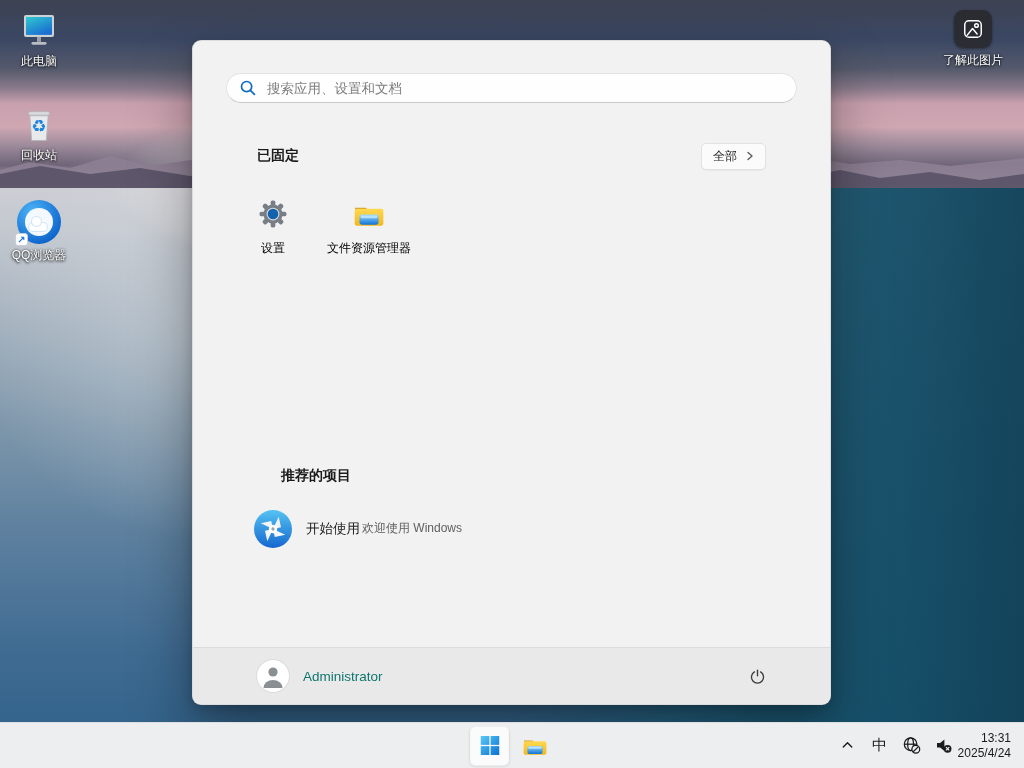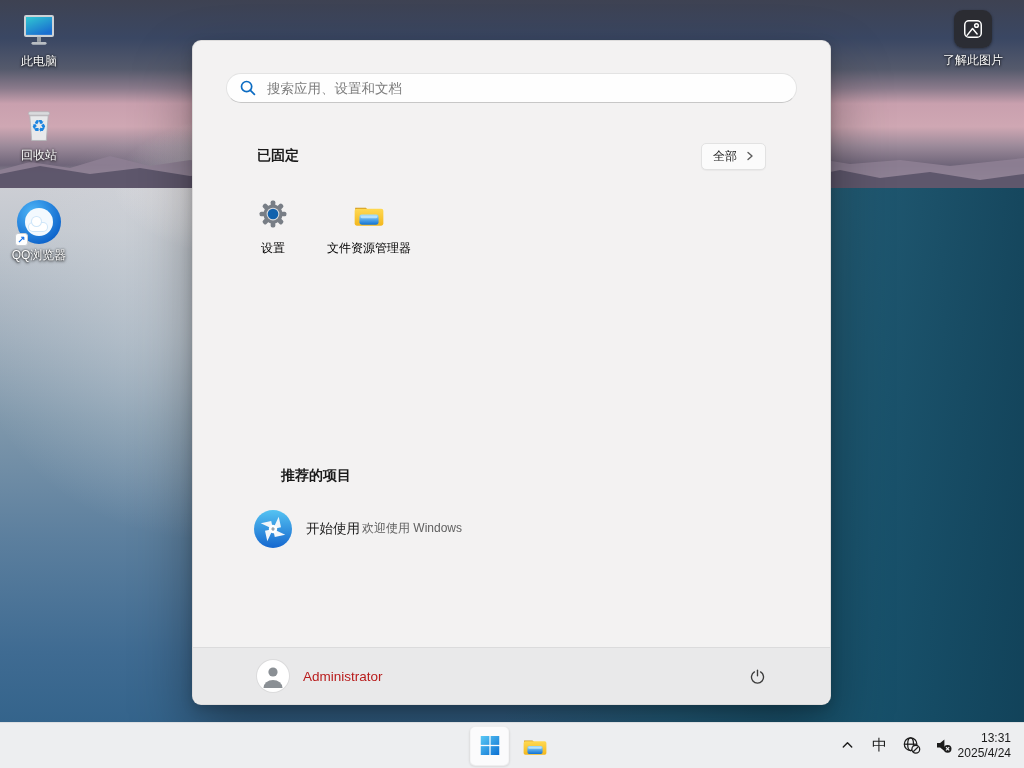--- a/index.html
+++ b/index.html
@@ -129,21 +129,21 @@
     background:#e9e9ea; border-top:1px solid rgba(0,0,0,.06);
     border-radius:0 0 9px 9px;
     display:flex; align-items:center; justify-content:space-between;
     padding:0 56px 0 64px;
   }
   .user-chip { display:flex; align-items:center; gap:14px; cursor:pointer; }
   .avatar {
     width:32px; height:32px; border-radius:50%; background:#fff; overflow:hidden;
     box-shadow:0 0 0 1px rgba(0,0,0,.06); display:flex; align-items:center; justify-content:center;
   }
-  .user-name { font-size:13.5px; color:#b91c1c; }
+  .user-name { font-size:13.5px; color:#0f766e; }
   .power-button { width:34px; height:34px; border-radius:5px; display:flex; align-items:center; justify-content:center; cursor:pointer; }
 
   
   .taskbar {
     position:absolute; left:0; right:0; bottom:0; height:46px; z-index:20;
     background:#edeef0; border-top:1px solid #dcdee1;
   }
   .taskbar-center {
     position:absolute; left:50%; top:0; bottom:0; transform:translateX(-50%);
     display:flex; align-items:center; gap:5px;

